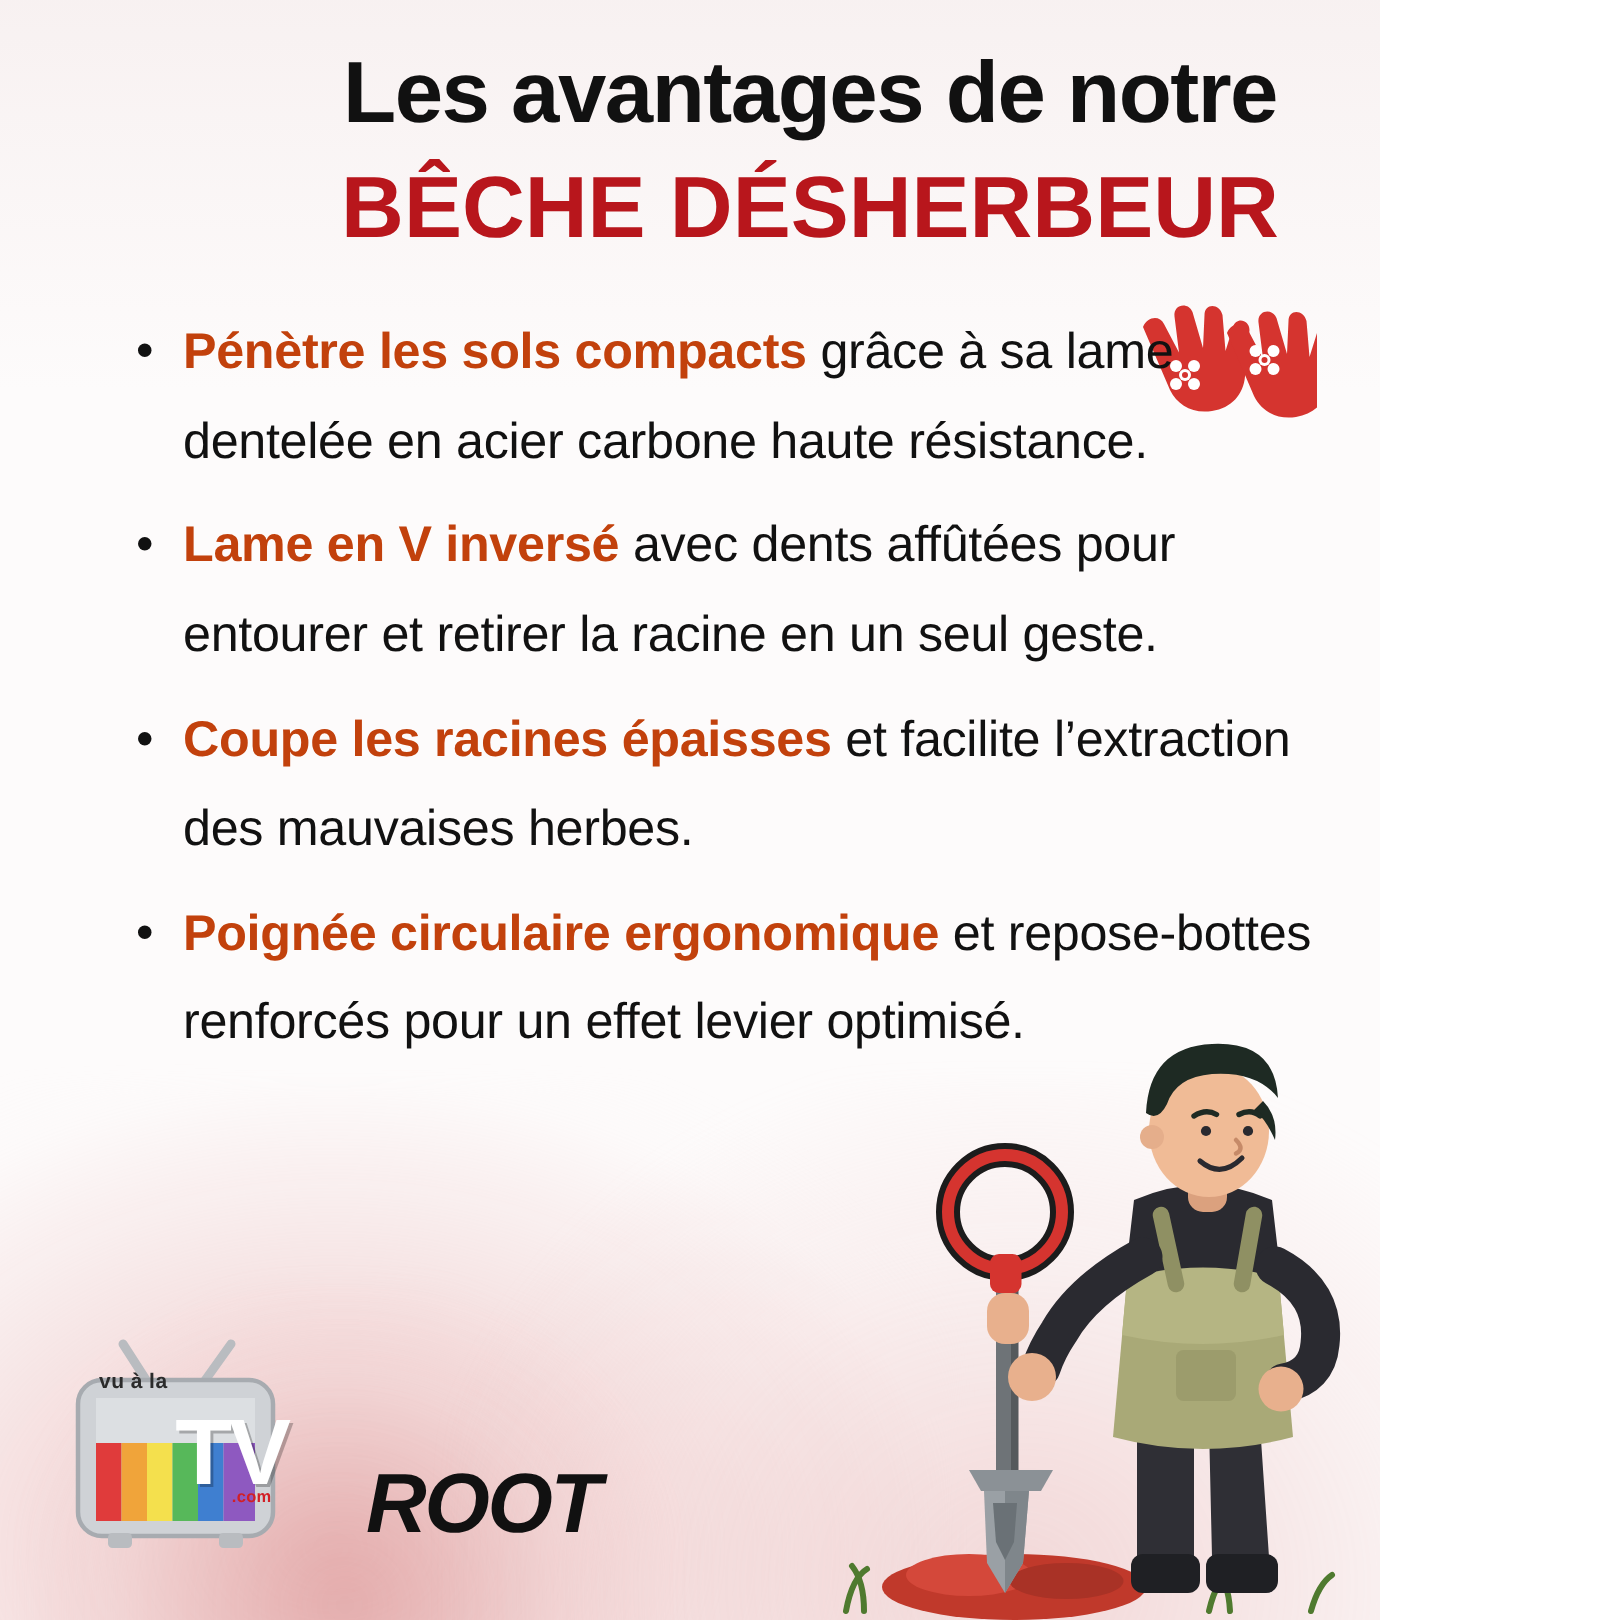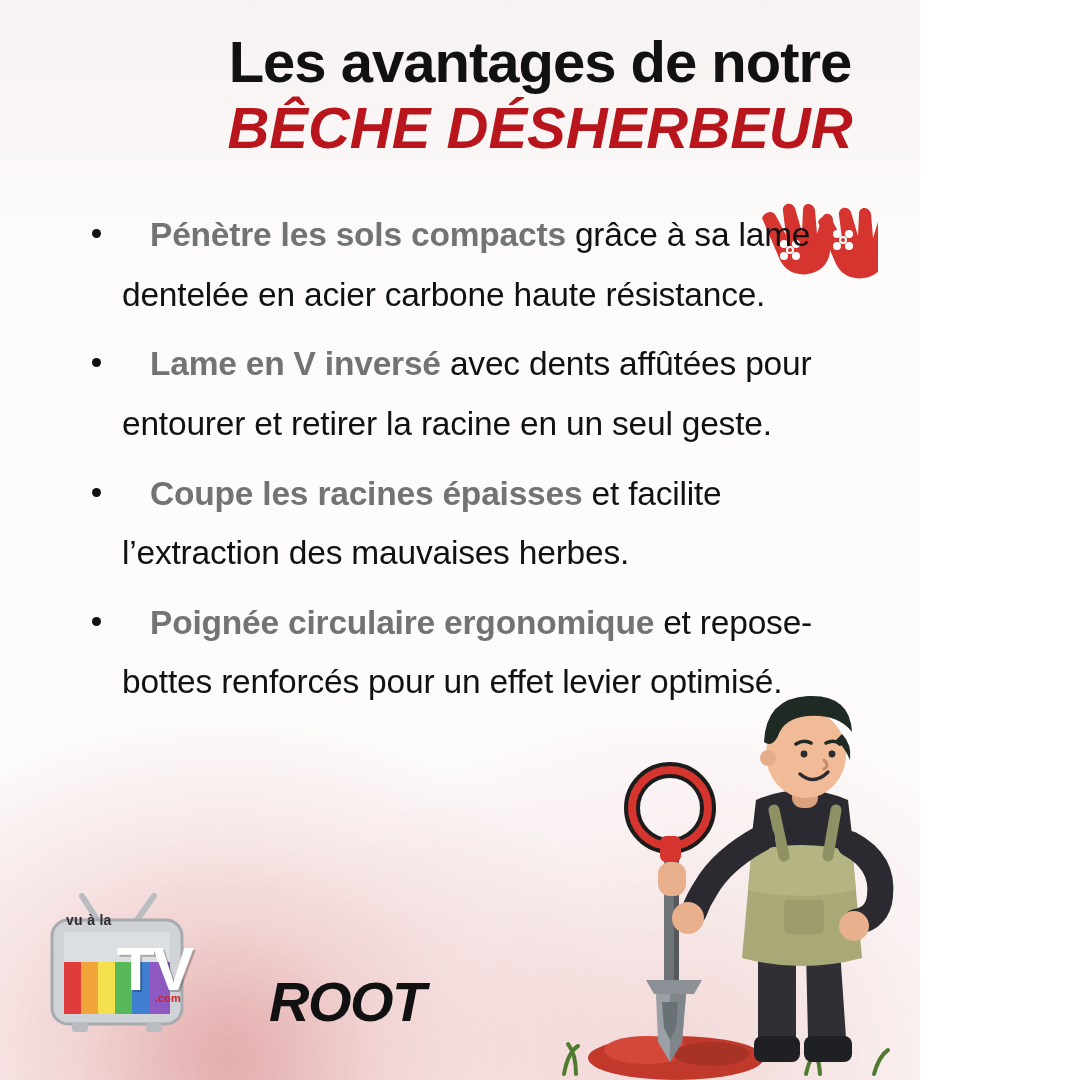--- a/index.html
+++ b/index.html
@@ -56,22 +56,21 @@
     letter-spacing: -1px;
     color: #111111;
     line-height: 1.1;
   }
   .heading .line2 {
     font-size: 58px;
     font-weight: 800;
     letter-spacing: 0px;
     color: #b8161c;
     line-height: 1.12;
-    margin-top: 2px;
-    font-style: italic;
+    margin-top: 13px;
   }
 
   
   .bullets {
     position: absolute;
     top: 205px; left: 78px;
     width: 800px;
     z-index: 6;
   }
   .bullet {
@@ -86,23 +85,22 @@
   }
   .bullet::before {
     content: "";
     position: absolute;
     left: 14px; top: 24px;
     width: 9px; height: 9px;
     background: #111111;
     border-radius: 50%;
   }
   .bullet .hl {
-    color: #737373;
+    color: #c2410c;
     font-weight: 700;
-    margin-left: 28px;
   }
   .bullet .rest { color: #111111; }
 
   
   .gloves {
     position: absolute;
     top: 196px; right: 42px;
     width: 130px; height: 115px;
     z-index: 4;
   }
@@ -154,21 +152,20 @@
   
   .rootslayer {
     position: absolute;
     left: 244px; bottom: 52px;
     z-index: 7;
     font-style: italic;
     font-weight: 800;
     color: #111111;
     line-height: 0.92;
     letter-spacing: -1.5px;
-    margin-left: 25px;
   }
   .rootslayer .rs1 { font-size: 56px; display: block; }
   .rootslayer .rs2 { font-size: 56px; display: block; }
   .rootslayer .reg {
     font-size: 18px;
     font-style: normal;
     vertical-align: super;
     letter-spacing: 0;
   }
 </style>

